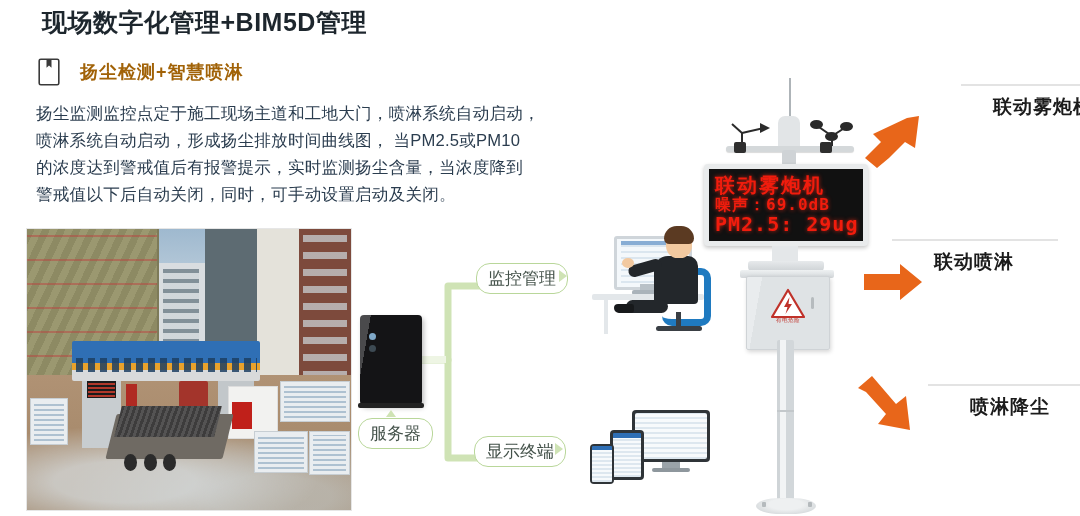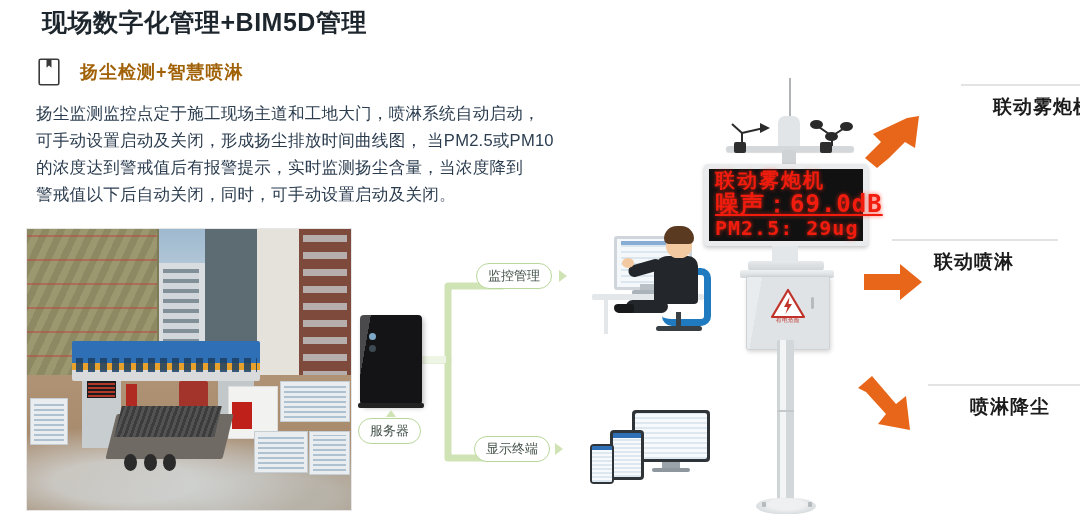--- a/index.html
+++ b/index.html
@@ -86,21 +86,21 @@
   .flow{position:absolute;left:338px;top:240px;width:350px;height:276px;}
   .flow svg{position:absolute;left:0;top:0;}
   .server{position:absolute;left:8px;top:75px;width:62px;height:90px;
     background:linear-gradient(100deg,#4a4a4c 0 14%,#141416 14% 100%);
     border-radius:4px;box-shadow:2px 3px 5px rgba(0,0,0,.25);}
   .server:after{content:"";position:absolute;left:9px;top:18px;width:7px;height:7px;
     border-radius:50%;background:#7fa8c8;box-shadow:0 12px 0 #3d4a53;}
   .server-base{position:absolute;left:6px;top:163px;width:66px;height:5px;background:#222;border-radius:2px;}
   .pill{
     position:absolute;border:1.4px solid #b9d79a;border-radius:14px;background:#fff;
-    padding:3px 11px;font-size:13px;color:#44524a;white-space:nowrap;
+    padding:3px 11px;font-size:17px;color:#44524a;white-space:nowrap;
   }
   .pill-server{left:6px;top:178px;}
   .pill-monitor{left:124px;top:23px;}
   .pill-terminal{left:122px;top:196px;}
   .tri{position:absolute;width:0;height:0;border-top:6px solid transparent;
     border-bottom:6px solid transparent;border-left:8px solid #cfe3b5;}
   .tri-m{left:207px;top:30px;}
   .tri-t{left:203px;top:203px;}
   .tri-up{position:absolute;left:34px;top:170px;width:0;height:0;
     border-left:5px solid transparent;border-right:5px solid transparent;border-bottom:7px solid #cfe3b5;}
@@ -160,21 +160,21 @@
     display:flex;flex-direction:column;justify-content:center;
     padding:2px 6px;box-sizing:border-box;
   }
   .led-line{
     font-family:"DejaVu Sans Mono","Liberation Mono",monospace;
     color:#f11c0d;font-weight:bold;letter-spacing:1px;
     text-shadow:0 0 4px rgba(255,40,20,.75);
     white-space:nowrap;line-height:1.08;
   }
   .led-1{font-size:20px;letter-spacing:2px;}
-  .led-2{font-size:24px;text-decoration:underline;}
+  .led-2{font-size:16px;}
   .led-3{font-size:20px;}
   .panel-neck{position:absolute;left:68px;top:168px;width:26px;height:18px;background:#e4e7e9;}
   .panel-shelf{position:absolute;left:44px;top:183px;width:76px;height:12px;
     background:linear-gradient(180deg,#e7eaec,#c9ced1);border-radius:3px 3px 6px 6px;}
   .cabinet{position:absolute;left:42px;top:198px;width:82px;height:72px;
     background:linear-gradient(100deg,#e9ecee 0 16%,#dfe3e5 16% 100%);
     border:1px solid #cfd3d6;border-radius:2px;box-shadow:1px 2px 4px rgba(0,0,0,.16);}
   .cab-top{position:absolute;left:36px;top:192px;width:94px;height:8px;
     background:linear-gradient(180deg,#eef1f2,#d3d7da);border-radius:2px;}
   .warn-wrap{position:absolute;left:0;top:0;width:82px;height:72px;}
@@ -272,21 +272,21 @@
       <svg class="clip-icon" viewBox="0 0 22 28" fill="none">
         <rect x="1.2" y="1.2" width="19.6" height="25.6" rx="1.6" stroke="#3a3a3a" stroke-width="1.6"></rect>
         <path d="M8.5 1.5 h5 v8.2 l-2.5 -2.3 l-2.5 2.3 Z" fill="#3a3a3a"></path>
       </svg>
     </span>
     <span class="subhead-label">扬尘检测+智慧喷淋</span>
   </div>
 
   <div class="body-copy">
     <span>扬尘监测监控点定于施工现场主道和工地大门，喷淋系统自动启动，</span>
-    <span>可手动设置启动及关闭，形成扬尘排放时间曲线图，  当PM2.5或PM10</span>
+    <span>喷淋系统自动启动，形成扬尘排放时间曲线图，  当PM2.5或PM10</span>
     <span>的浓度达到警戒值后有报警提示，实时监测扬尘含量，当浓度降到</span>
     <span>警戒值以下后自动关闭，同时，可手动设置启动及关闭。</span>
   </div>
 
   <div class="site-photo">
     <div class="sp-sky"></div>
     <div class="sp-bldg-c"></div>
     <div class="sp-bldg-d"></div>
     <div class="sp-bldg-e"></div>
     <div class="sp-bldg-b"></div>

